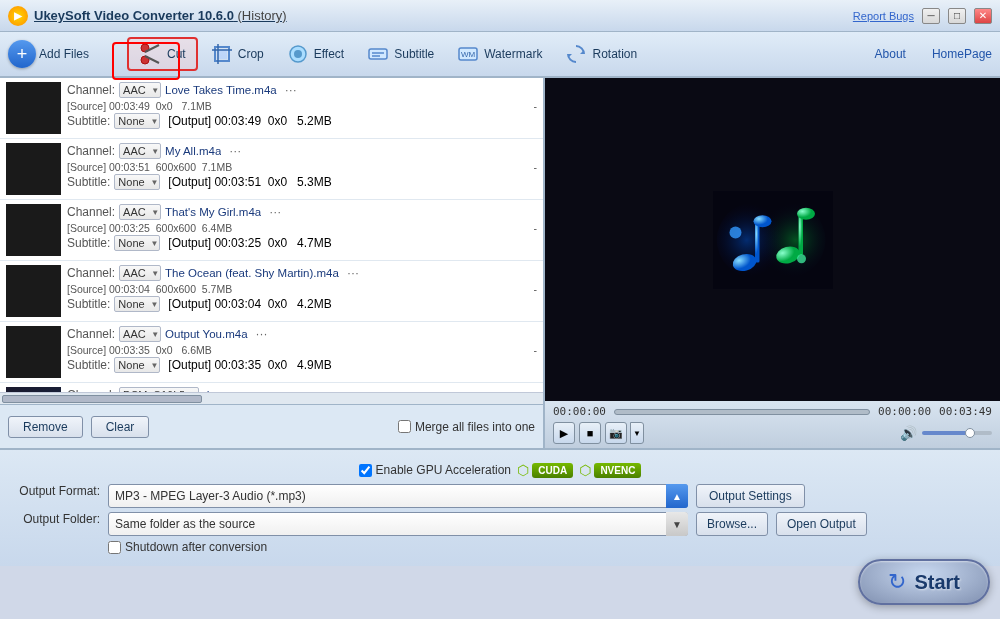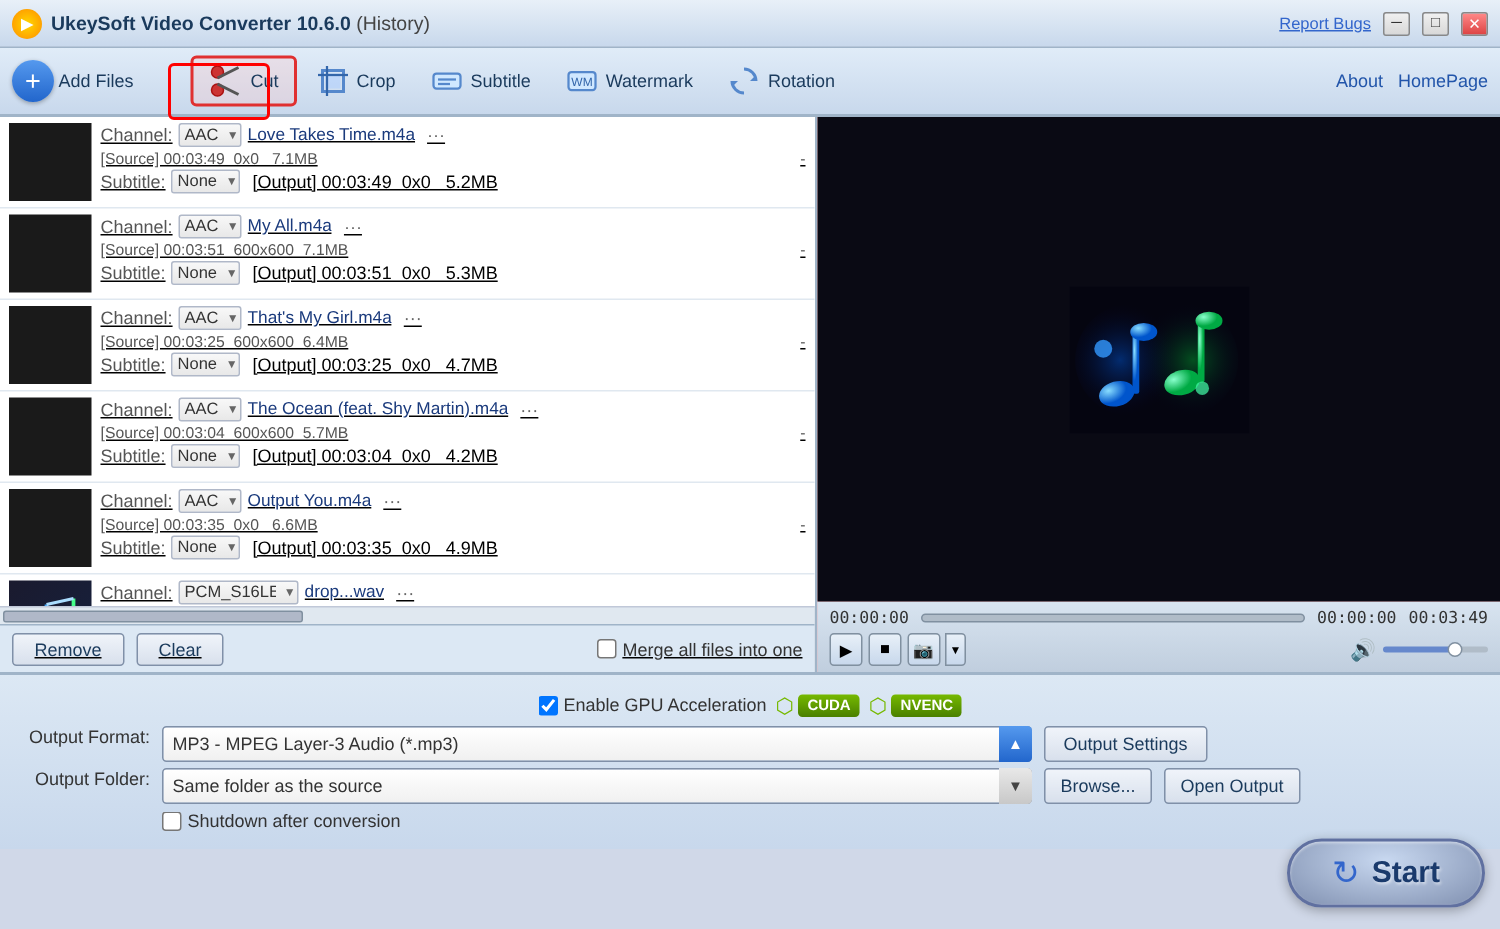--- a/index.html
+++ b/index.html
@@ -37,20 +37,21 @@
       align-items: center;
       justify-content: center;
       font-size: 10px;
       color: white;
       font-weight: bold;
     }
     #title-text {
       font-size: 13px;
       font-weight: bold;
       color: #1a3a5c;
+      text-decoration: underline;
     }
     #title-right {
       display: flex;
       align-items: center;
       gap: 8px;
     }
     #report-bugs {
       font-size: 11px;
       color: #3366cc;
       cursor: pointer;
@@ -83,21 +84,21 @@
       justify-content: space-between;
     }
     #toolbar-left {
       display: flex;
       align-items: center;
       gap: 2px;
     }
     #toolbar-right {
       display: flex;
       align-items: center;
-      gap: 10px;
+      gap: 26px;
     }
     .tool-btn {
       display: flex;
       align-items: center;
       gap: 4px;
       padding: 4px 10px;
       border-radius: 4px;
       cursor: pointer;
       height: 34px;
       font-size: 12px;
@@ -141,21 +142,20 @@
       height: 370px;
     }
 
     
     #file-panel {
       flex: 0 0 545px;
       background: white;
       border-right: 2px solid #a0b4c8;
       display: flex;
       flex-direction: column;
-      text-decoration: underline;
     }
     #file-list {
       flex: 1;
       overflow-y: auto;
       overflow-x: hidden;
       background: white;
     }
     #file-list::-webkit-scrollbar { width: 12px; }
     #file-list::-webkit-scrollbar-track { background: #e8e8e8; }
     #file-list::-webkit-scrollbar-thumb { background: #b0b8c8; border: 1px solid #8090a0; }
@@ -258,21 +258,21 @@
     .h-scroll-thumb {
       height: 8px;
       width: 200px;
       background: #b0b8c8;
       border: 1px solid #8090a0;
       border-radius: 2px;
     }
 
     
     #action-bar {
-      height: 32px;
+      height: 44px;
       background: #dce8f4;
       border-top: 1px solid #a0b4c8;
       display: flex;
       align-items: center;
       padding: 0 8px;
       gap: 8px;
     }
     .action-btn {
       padding: 3px 14px;
       border: 1px solid #8090a8;
@@ -287,21 +287,21 @@
       align-items: center;
       gap: 4px;
       margin-left: auto;
       font-size: 12px;
       color: #333;
     }
 
     
     #preview-panel {
       flex: 1;
-      background: #fca5a5;
+      background: #15803d;
       display: flex;
       flex-direction: column;
     }
     #preview-screen {
       flex: 1;
       background: #0a0a14;
       display: flex;
       align-items: center;
       justify-content: center;
       position: relative;
@@ -635,20 +635,29 @@
           <svg width="24" height="24" viewBox="0 0 24 24">
             <rect x="5" y="5" width="14" height="14" fill="none" stroke="#5588cc" stroke-width="2"></rect>
             <rect x="7" y="7" width="10" height="10" fill="#aaccff" opacity="0.5"></rect>
             <line x1="2" y1="8" x2="22" y2="8" stroke="#3366aa" stroke-width="1.5"></line>
             <line x1="8" y1="2" x2="8" y2="22" stroke="#3366aa" stroke-width="1.5"></line>
           </svg>
         </div>
         <span>Crop</span>
       </div>
 
+      <div class="tool-btn">
+        <div class="tool-icon">
+          <svg width="24" height="24" viewBox="0 0 24 24">
+            <circle cx="12" cy="12" r="8" fill="#aaddff" stroke="#5599cc" stroke-width="1.5"></circle>
+            <circle cx="12" cy="12" r="4" fill="#5599cc"></circle>
+          </svg>
+        </div>
+        <span>Effect</span>
+      </div>
 
       <div class="tool-btn">
         <div class="tool-icon">
           <svg width="24" height="24" viewBox="0 0 24 24">
             <rect x="3" y="7" width="18" height="10" rx="2" fill="#d0e8ff" stroke="#5588cc" stroke-width="1.5"></rect>
             <line x1="6" y1="11" x2="18" y2="11" stroke="#5588cc" stroke-width="1.5"></line>
             <line x1="6" y1="14" x2="14" y2="14" stroke="#5588cc" stroke-width="1.5"></line>
           </svg>
         </div>
         <span>Subtitle</span>

